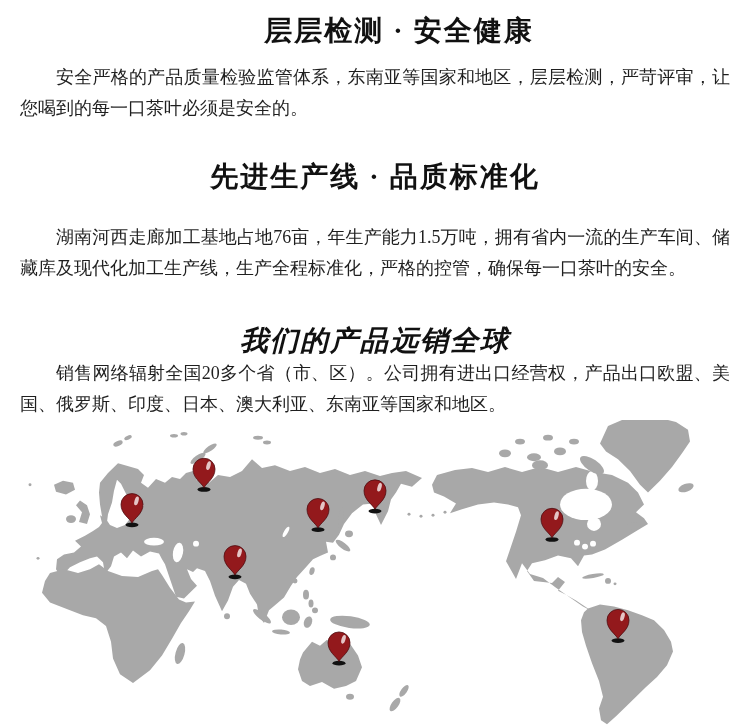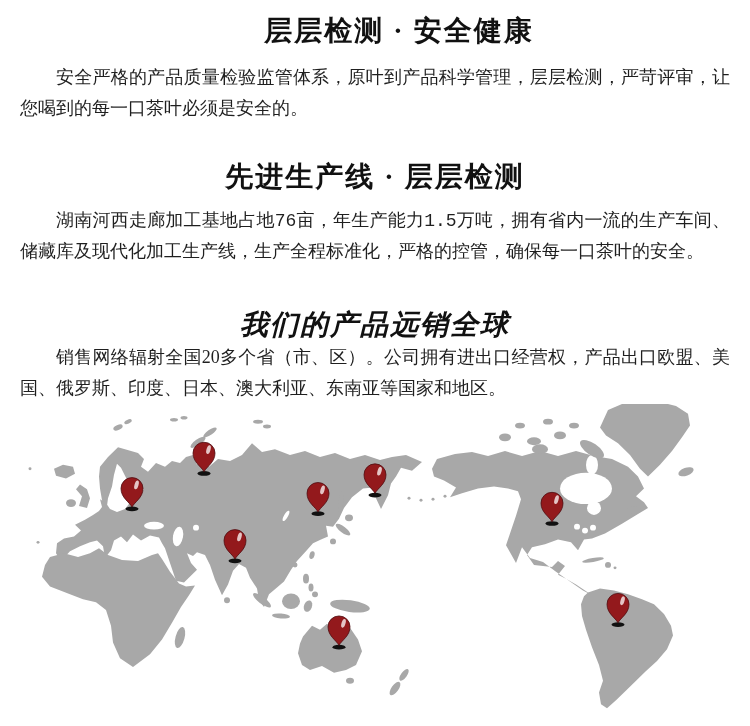--- a/index.html
+++ b/index.html
@@ -12,39 +12,39 @@
     line-height:34px;letter-spacing:2px;color:#111111;
   }
   .sec-heading.h1{margin-top:14px;padding-left:48px;}
   .sec-heading.h2{margin-top:36px;}
   .sec-heading.h3{margin-top:40px;font-style:italic;}
   .sec-body{
     margin:0 20px;text-align:justify;text-indent:2em;
     font-size:18px;line-height:31px;color:#1f1f1f;
   }
   .sec-body.p1{margin-top:14px;}
-  .sec-body.p2{margin-top:12px;font-family:Liberation Mono, monospace;}
+  .sec-body.p2{margin-top:28px;}
   .sec-body.p3{}
   .map-wrap{width:750px;height:314px;margin-top:0;position:relative;}
   .map-wrap svg{display:block;}
   .land{fill:#a8a8a8;stroke:none;}
   .water{fill:#ffffff;stroke:none;}
   .pin-balloon{fill:#93191c;stroke:#4e0d10;stroke-width:0.8;}
   .pin-shadow{fill:#111111;}
   .pin-gloss{fill:#ffffff;opacity:0.75;}
 </style>
 </head>
 <body>
 
 <div>
 
   <h2 class="sec-heading h1">层层检测 · 安全健康</h2>
-  <p class="sec-body p1">安全严格的产品质量检验监管体系，原叶到产品科学管理，层层检测，严苛评审，让您喝到的每一口茶叶必须是安全的。</p>
-
-  <h2 class="sec-heading h2">先进生产线 · 层层检测</h2>
+  <p class="sec-body p1">安全严格的产品质量检验监管体系，东南亚等国家和地区，层层检测，严苛评审，让您喝到的每一口茶叶必须是安全的。</p>
+
+  <h2 class="sec-heading h2">先进生产线 · 品质标准化</h2>
   <p class="sec-body p2">湖南河西走廊加工基地占地76亩，年生产能力1.5万吨，拥有省内一流的生产车间、储藏库及现代化加工生产线，生产全程标准化，严格的控管，确保每一口茶叶的安全。</p>
 
   <h2 class="sec-heading h3">我们的产品远销全球</h2>
   <p class="sec-body p3">销售网络辐射全国20多个省（市、区）。公司拥有进出口经营权，产品出口欧盟、美国、俄罗斯、印度、日本、澳大利亚、东南亚等国家和地区。</p>
 
   <div class="map-wrap">
     <svg width="750" height="314" viewBox="0 6 750 320" preserveAspectRatio="none" aria-hidden="true">
       <defs>
         <g id="pin-shape">
           <ellipse class="pin-shadow" cx="0" cy="1.8" rx="6.5" ry="2.4"></ellipse>

